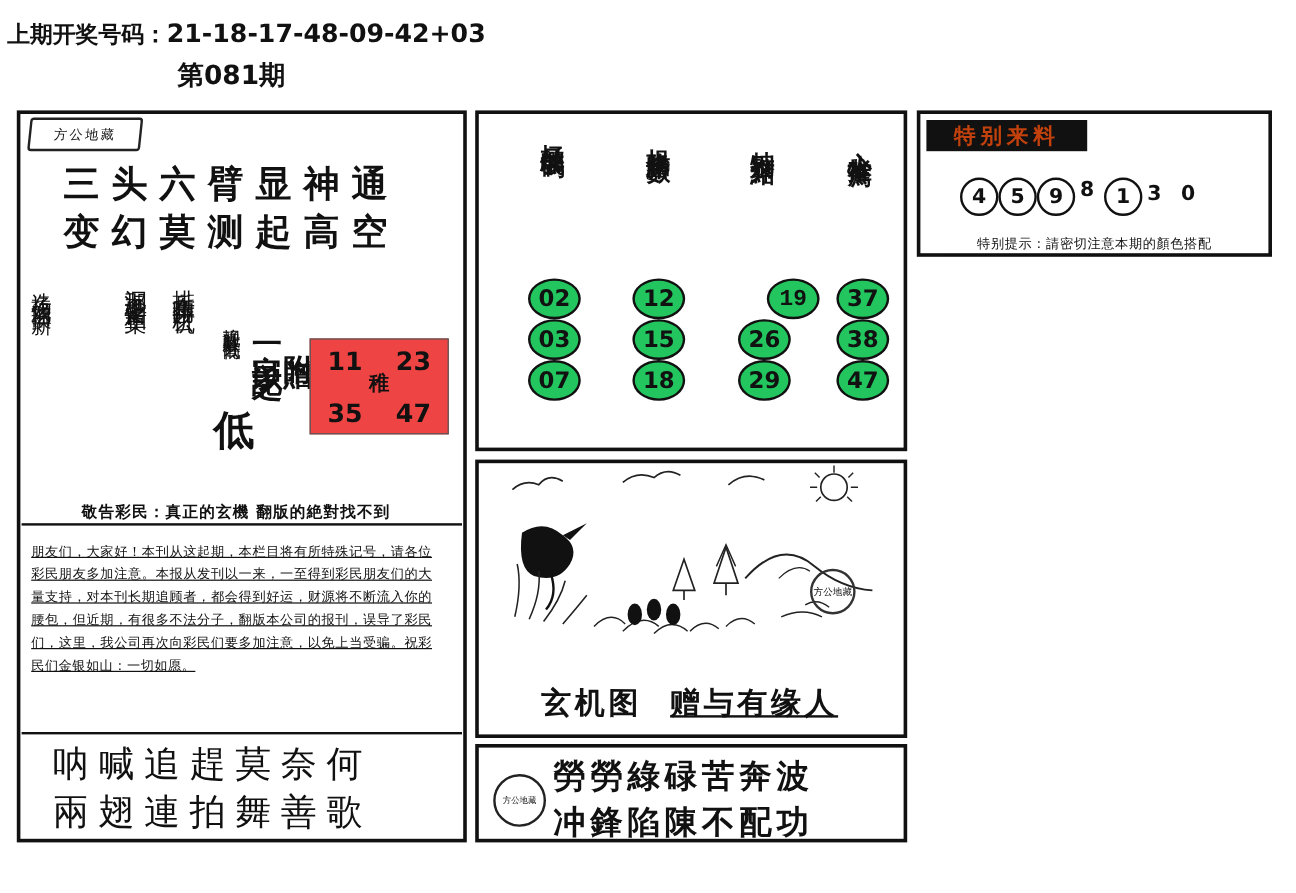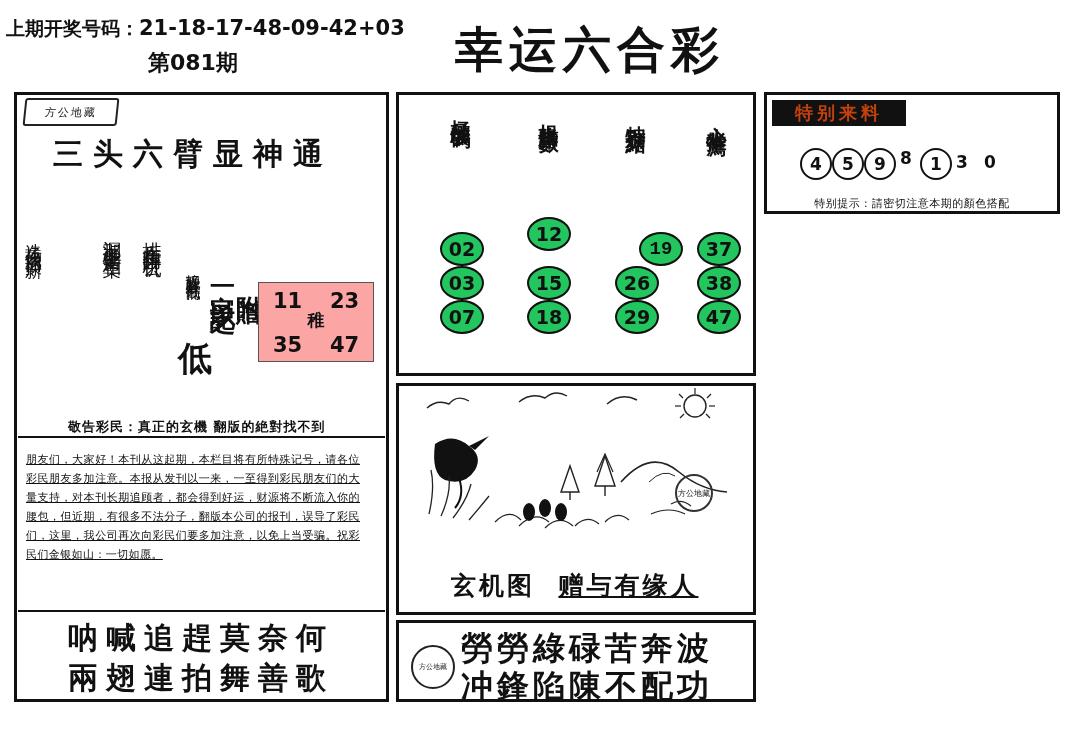--- a/index.html
+++ b/index.html
@@ -35,32 +35,32 @@
   .big-couplet div{font-size:30px;font-weight:bold;letter-spacing:10px;line-height:40px;white-space:nowrap;}
 
   .vcol{position:absolute;writing-mode:vertical-rl;text-orientation:upright;white-space:nowrap;}
   #v1{left:22px;top:230px;font-size:17px;line-height:24px;letter-spacing:3px;}
   #v2{left:100px;top:226px;font-size:19px;line-height:26px;letter-spacing:3px;}
   #v3{left:140px;top:226px;font-size:19px;line-height:26px;letter-spacing:3px;}
   #v4{left:183px;top:262px;font-size:15px;line-height:20px;letter-spacing:2px;}
   #v5{left:206px;top:272px;font-size:25px;font-weight:bold;line-height:32px;letter-spacing:4px;}
   .zhen{position:absolute;left:178px;top:336px;font-size:34px;font-weight:bold;}
 
-  .gift-box{position:absolute;left:258px;top:282px;width:114px;height:78px;background:#fca5a5;border:1px solid #555;}
+  .gift-box{position:absolute;left:258px;top:282px;width:114px;height:78px;background:#ef4444;border:1px solid #555;}
   .gift-box .row{display:flex;justify-content:space-around;font-size:21px;font-weight:bold;padding-top:6px;}
   .gift-box .mid{text-align:center;font-size:17px;font-weight:bold;line-height:14px;}
 
   .notice-line{position:absolute;left:68px;top:418px;font-size:13px;font-weight:bold;letter-spacing:1px;}
   .divider{position:absolute;background:#111;height:2px;}
 
   .para{position:absolute;left:26px;top:450px;width:334px;font-size:11px;line-height:19px;text-align:justify;
         letter-spacing:0.4px;text-decoration:underline;}
 
   .couplet2{position:absolute;left:44px;top:618px;}
-  .couplet2 div{font-size:30px;font-weight:bold;letter-spacing:8px;line-height:40px;white-space:nowrap;margin-left:24px;}
+  .couplet2 div{font-size:30px;font-weight:normal;letter-spacing:8px;line-height:40px;white-space:nowrap;}
 
   
   .colhead{position:absolute;writing-mode:vertical-rl;text-orientation:upright;font-size:20px;font-weight:bold;
            letter-spacing:3px;line-height:22px;white-space:nowrap;}
   .ball{position:absolute;width:40px;height:30px;border:2px solid #111;border-radius:50%;
         display:flex;align-items:center;justify-content:center;font-size:19px;font-weight:bold;background:#22c55e;}
 
   
   #mid-bottom .pic-cap{position:absolute;left:52px;bottom:10px;font-size:25px;font-weight:bold;letter-spacing:3px;}
   #mid-bottom .pic-cap .u{text-decoration:underline;}
@@ -71,43 +71,43 @@
   .rb-title{position:absolute;left:772px;top:100px;width:134px;height:26px;background:#111;color:#c2410c;
             font-size:18px;font-weight:bold;letter-spacing:4px;display:flex;align-items:center;justify-content:center;}
   .rb-num{position:absolute;top:148px;width:28px;height:28px;border:2px solid #111;border-radius:50%;
           display:flex;align-items:center;justify-content:center;font-size:17px;font-weight:bold;}
   .rb-num.plain{border:none;width:20px;}
   .rb-tip{position:absolute;left:772px;top:196px;width:280px;font-size:11px;text-align:center;letter-spacing:0.5px;}
   .rb-underline{position:absolute;left:788px;top:212px;width:250px;height:1px;background:#111;}
 
   
   .br-text{position:absolute;left:62px;top:6px;}
-  .br-text div{font-size:32px;font-weight:bold;letter-spacing:4px;line-height:38px;white-space:nowrap;}
+  .br-text div{font-size:27px;font-weight:bold;letter-spacing:4px;line-height:38px;white-space:nowrap;}
   .yin{position:absolute;left:12px;top:22px;width:40px;height:40px;border-radius:50%;border:2px solid #222;
        display:flex;align-items:center;justify-content:center;font-size:7px;line-height:8px;text-align:center;}
 
   svg{display:block;}
 </style>
 </head>
 <body>
 
 <div class="page">
 
   <div class="prev-draw">
     <span class="lbl">上期开奖号码：</span><span class="nums">21-18-17-48-09-42+03</span>
   </div>
   <div class="issue">第081期</div>
-  <div class="title">幸运六合彩</div>
 
   <div class="frame" id="left-block"></div>
 
   <div class="seal">方公地藏</div>
 
   <div class="big-couplet">
     <div>三头六臂显神通</div>
+    <div>变幻莫测起高空</div>
   </div>
 
   <div class="vcol" id="v1">造场作戏旧换新。</div>
   <div class="vcol" id="v2">洞那多娑借相桌，</div>
   <div class="vcol" id="v3">排兵布阵用玄机，</div>
   <div class="vcol" id="v4">静观胜败分高低，</div>
   <div class="vcol" id="v5">一字以記之</div>
   <div class="vcol" style="left:232px;top:276px;font-size:25px;font-weight:bold;letter-spacing:4px;">附贈</div>
   <div class="zhen">低</div>
 
@@ -138,21 +138,21 @@
 
   <div class="colhead" style="left:450px;top:104px;">極品號碼</div>
   <div class="colhead" style="left:538px;top:108px;">捉膽路數</div>
   <div class="colhead" style="left:625px;top:110px;">特別介紹</div>
   <div class="colhead" style="left:706px;top:110px;">心水推薦</div>
 
   <div class="ball" style="left:440px;top:232px;">02</div>
   <div class="ball" style="left:440px;top:266px;">03</div>
   <div class="ball" style="left:440px;top:300px;">07</div>
 
-  <div class="ball" style="left:527px;top:217px;">12</div>
+  <div class="ball" style="left:527px;top:232px;">12</div>
   <div class="ball" style="left:527px;top:266px;">15</div>
   <div class="ball" style="left:527px;top:300px;">18</div>
 
   <div class="ball" style="left:639px;top:232px;font-family:Liberation Mono, monospace;">19</div>
   <div class="ball" style="left:615px;top:266px;">26</div>
   <div class="ball" style="left:615px;top:300px;">29</div>
 
   <div class="ball" style="left:697px;top:232px;">37</div>
   <div class="ball" style="left:697px;top:266px;">38</div>
   <div class="ball" style="left:697px;top:300px;">47</div>

